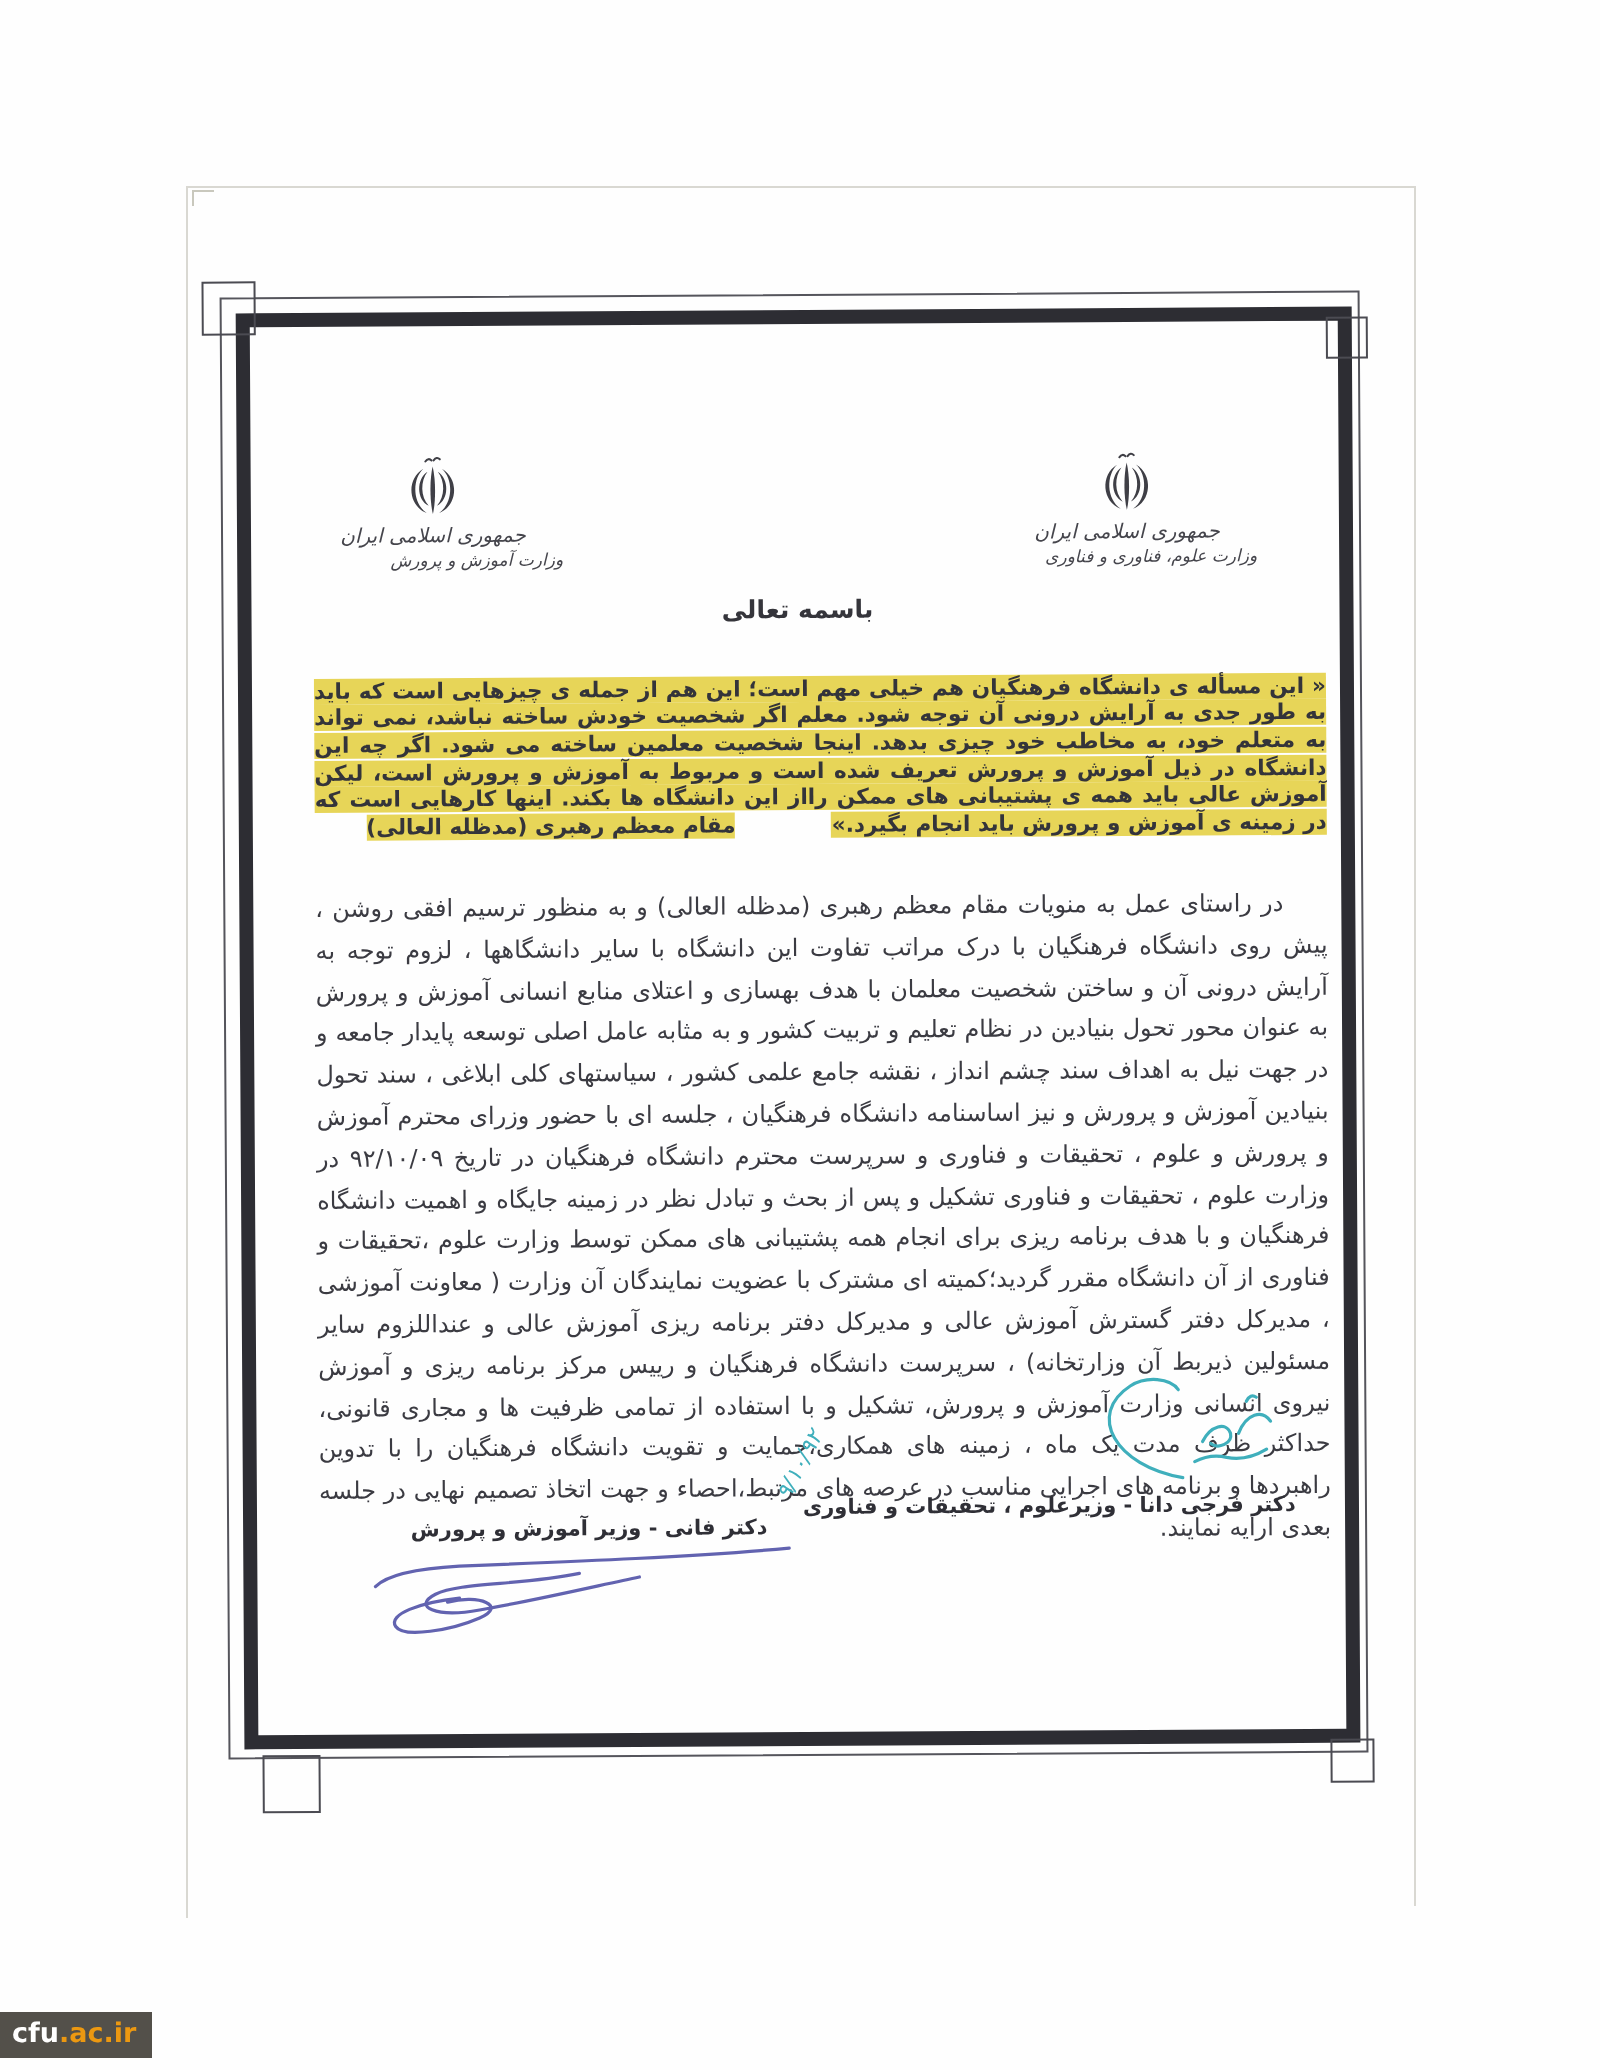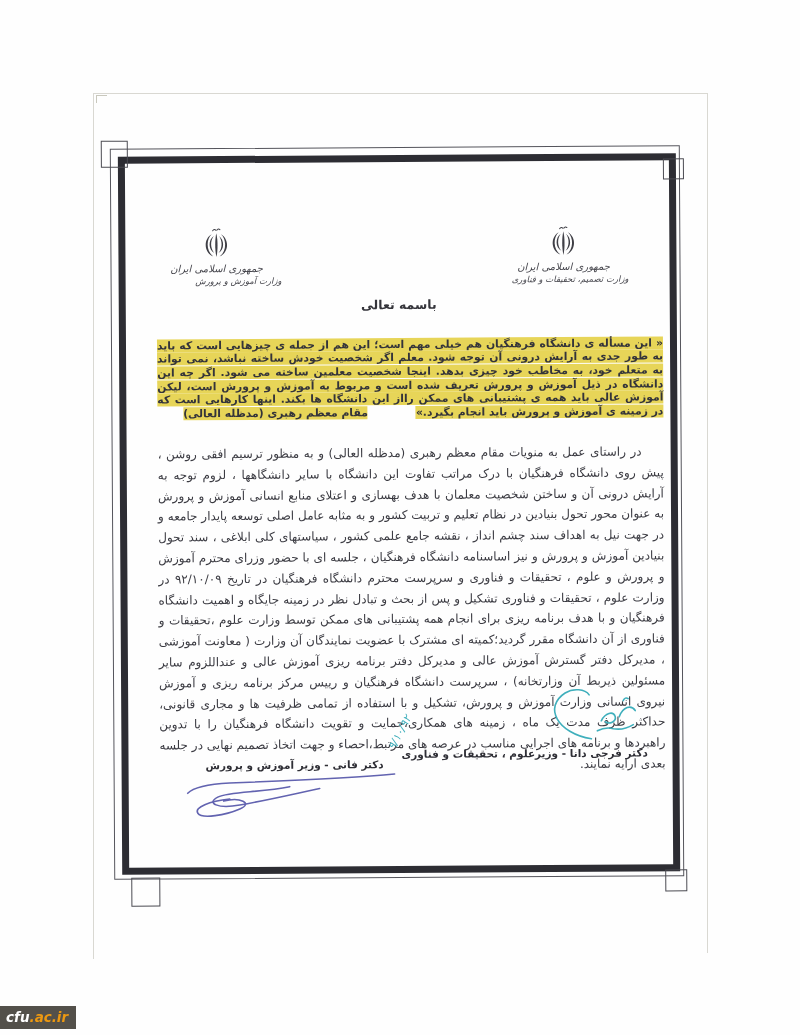--- a/index.html
+++ b/index.html
@@ -63,21 +63,21 @@
     font-size:11px;font-style:italic;transform:rotate(-62deg);direction:rtl;
     white-space:nowrap;}
   .sig-left{position:absolute;left:168px;top:740px;width:230px;height:75px;}
   .sig-left .name{position:absolute;left:20px;top:18px;width:210px;
     direction:rtl;text-align:center;font-weight:bold;font-size:10.5px;color:#2f2f36;
     white-space:nowrap;}
   .sig-left .autograph{position:absolute;left:0;top:8px;}
 
   
   .watermark{position:absolute;left:0;top:1006px;background:#53504a;
-    padding:3px 8px 4px 6px;font-weight:bold;font-style:italic;font-size:13.5px;
+    padding:3px 8px 4px 6px;font-weight:bold;font-size:13.5px;
     letter-spacing:0px;}
   .watermark .wm-prefix{color:#ffffff;}
   .watermark .wm-suffix{color:#ec9811;}
 </style>
 </head>
 <body>
 
 <div class="paper-edge edge-top"></div>
 <div class="paper-edge edge-left"></div>
 <div class="paper-edge edge-right"></div>
@@ -100,21 +100,21 @@
         <path d="M25,17 C14,24 14,44 26,50 C18,41 18,26 25,17 Z"></path>
         <path d="M35,17 C46,24 46,44 34,50 C42,41 42,26 35,17 Z"></path>
         <path d="M30,12 C27,25 27,45 30,58 C33,45 33,25 30,12 Z"></path>
       </g>
       <g fill="none" stroke="#3f3f46" stroke-width="2" stroke-linecap="round">
         <path d="M23,7 q3,-4 6,-1"></path>
         <path d="M31,6 q3,-4 6,-1"></path>
       </g>
     </svg>
     <div class="l1">جمهوری اسلامی ایران</div>
-    <div class="l2">وزارت تصمیم، تحقیقات و فناوری</div>
+    <div class="l2">وزارت علوم، فناوری و فناوری</div>
   </div>
 
   <div class="emblem emblem-left">
     <svg width="34" height="32" viewBox="0 0 60 62">
       <g fill="#3f3f46" stroke="none">
         <path d="M21,14 C4,24 6,50 24,57 C10,47 10,24 21,14 Z"></path>
         <path d="M39,14 C56,24 54,50 36,57 C50,47 50,24 39,14 Z"></path>
         <path d="M25,17 C14,24 14,44 26,50 C18,41 18,26 25,17 Z"></path>
         <path d="M35,17 C46,24 46,44 34,50 C42,41 42,26 35,17 Z"></path>
         <path d="M30,12 C27,25 27,45 30,58 C33,45 33,25 30,12 Z"></path>

